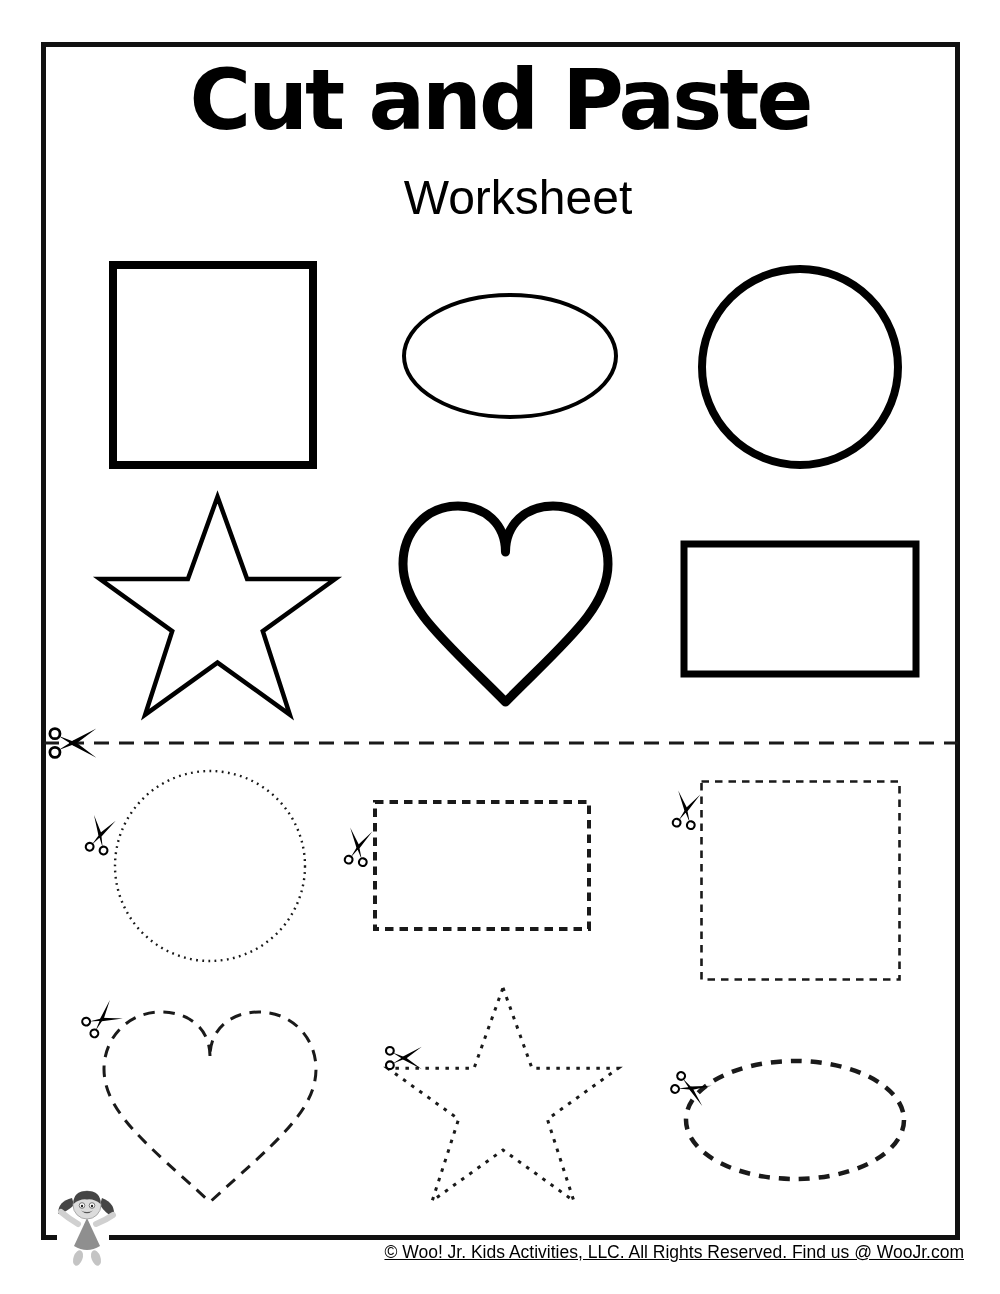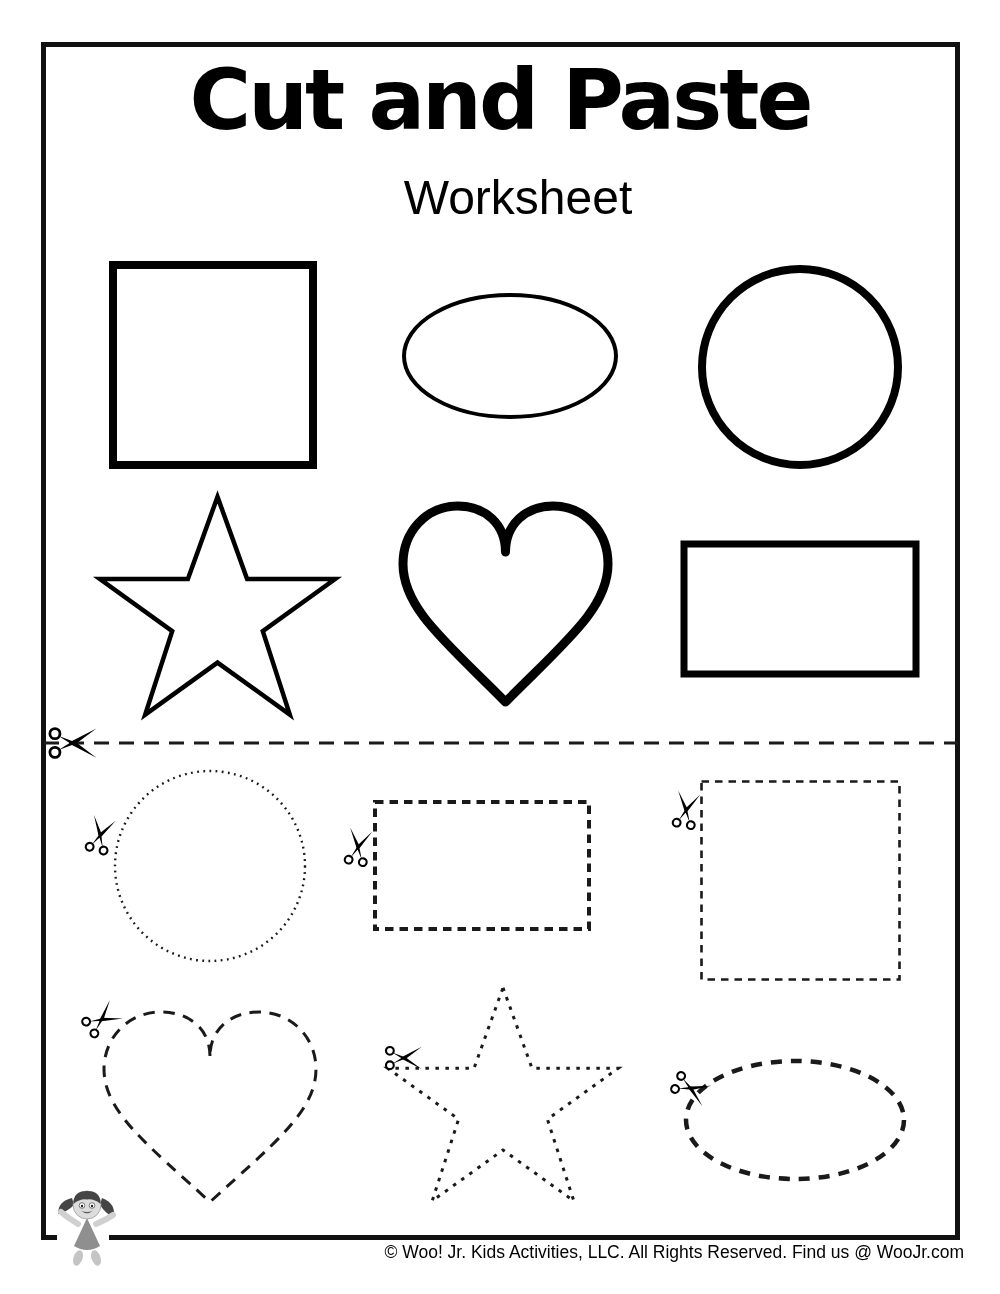--- a/index.html
+++ b/index.html
@@ -10,21 +10,21 @@
          border:5px solid #111;}
   .title{position:absolute;left:0;top:54px;width:100%;text-align:center;
          font-family:"DejaVu Sans",sans-serif;font-weight:800;font-size:84px;
          letter-spacing:-3px;line-height:1.1;margin:0;}
   .subtitle{position:absolute;left:0;top:152px;width:100%;text-align:center;
             font-family:"Liberation Sans",sans-serif;font-weight:400;font-size:48px;
             line-height:1.15;margin:18px;}
   .instruction{position:absolute;left:0;top:212px;width:100%;text-align:center;
                font-size:25px;font-weight:400;margin:0;}
   svg.shape,svg.icon{position:absolute;overflow:visible;}
-  .footer{position:absolute;top:1242px;right:36px;font-size:17.5px;color:#000;}
+  .footer{position:absolute;top:1242px;right:36px;font-size:17.5px;color:#000;text-decoration:underline;}
   .border-gap{position:absolute;left:57px;top:1233px;width:52px;height:13px;background:#fff;}
   .mascot{position:absolute;left:54px;top:1186px;}
 </style>
 </head>
 <body>
 
 <div class="page">
 
   <svg width="0" height="0" style="position:absolute" aria-hidden="true">
     <defs>

